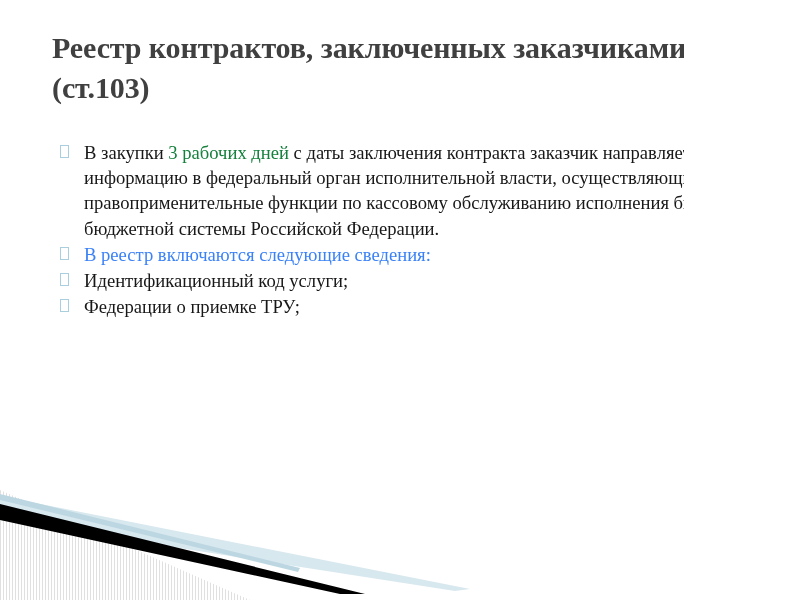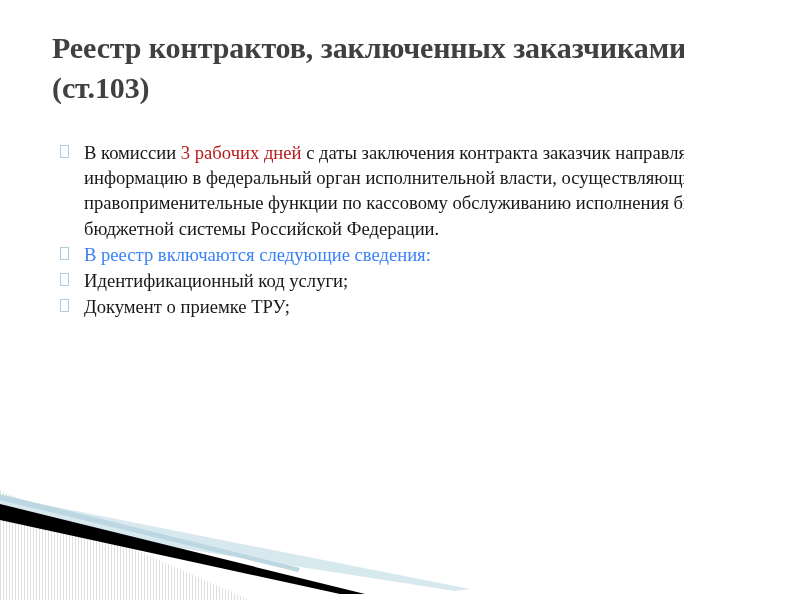--- a/index.html
+++ b/index.html
@@ -65,21 +65,21 @@
     width: 9px;
     height: 13px;
     box-sizing: border-box;
     border: 1.4px solid #a9cede;
     background: transparent;
   }
   .bullet-row.red {
     color: #3b82f6;
   }
   .bullet-row .hl {
-    color: #b91c1c;
+    color: #15803d;
   }
 
   
   .decor {
     position: absolute;
     left: 0;
     bottom: 0;
     width: 800px;
     height: 110px;
     pointer-events: none;
@@ -95,37 +95,37 @@
 
 <div class="slide">
 
   <div class="title-block">
     <h1 class="slide-title">Реестр контрактов, заключенных заказчиками (ст.103)</h1>
   </div>
 
   <div class="body-block">
 
     <p class="bullet-row">
-      <span class="marker"></span><span>В комиссии </span><span class="hl">3 рабочих дней</span><span> с даты заключения контракта заказчик направляет информацию в федеральный орган исполнительной власти, осуществляющий правоприменительные функции по кассовому обслуживанию исполнения бюджетов бюджетной системы Российской Федерации.</span>
+      <span class="marker"></span><span>В закупки </span><span class="hl">3 рабочих дней</span><span> с даты заключения контракта заказчик направляет информацию в федеральный орган исполнительной власти, осуществляющий правоприменительные функции по кассовому обслуживанию исполнения бюджетов бюджетной системы Российской Федерации.</span>
     </p>
 
     <p class="bullet-row red">
       <span class="marker"></span><span>В реестр включаются следующие сведения:</span>
     </p>
 
     <p class="bullet-row">
       <span class="marker"></span>
     </p>
 
     <p class="bullet-row">
       <span class="marker"></span><span>Идентификационный код услуги;</span>
     </p>
 
     <p class="bullet-row">
-      <span class="marker"></span><span>Документ о приемке ТРУ;</span>
+      <span class="marker"></span><span>Федерации о приемке ТРУ;</span>
     </p>
 
 
 
   </div>
 
   <div class="decor">
     <svg viewBox="0 0 800 110" preserveAspectRatio="none" xmlns="http://www.w3.org/2000/svg">
       <defs>
         <pattern id="pinstripe" width="3" height="110" patternUnits="userSpaceOnUse">

